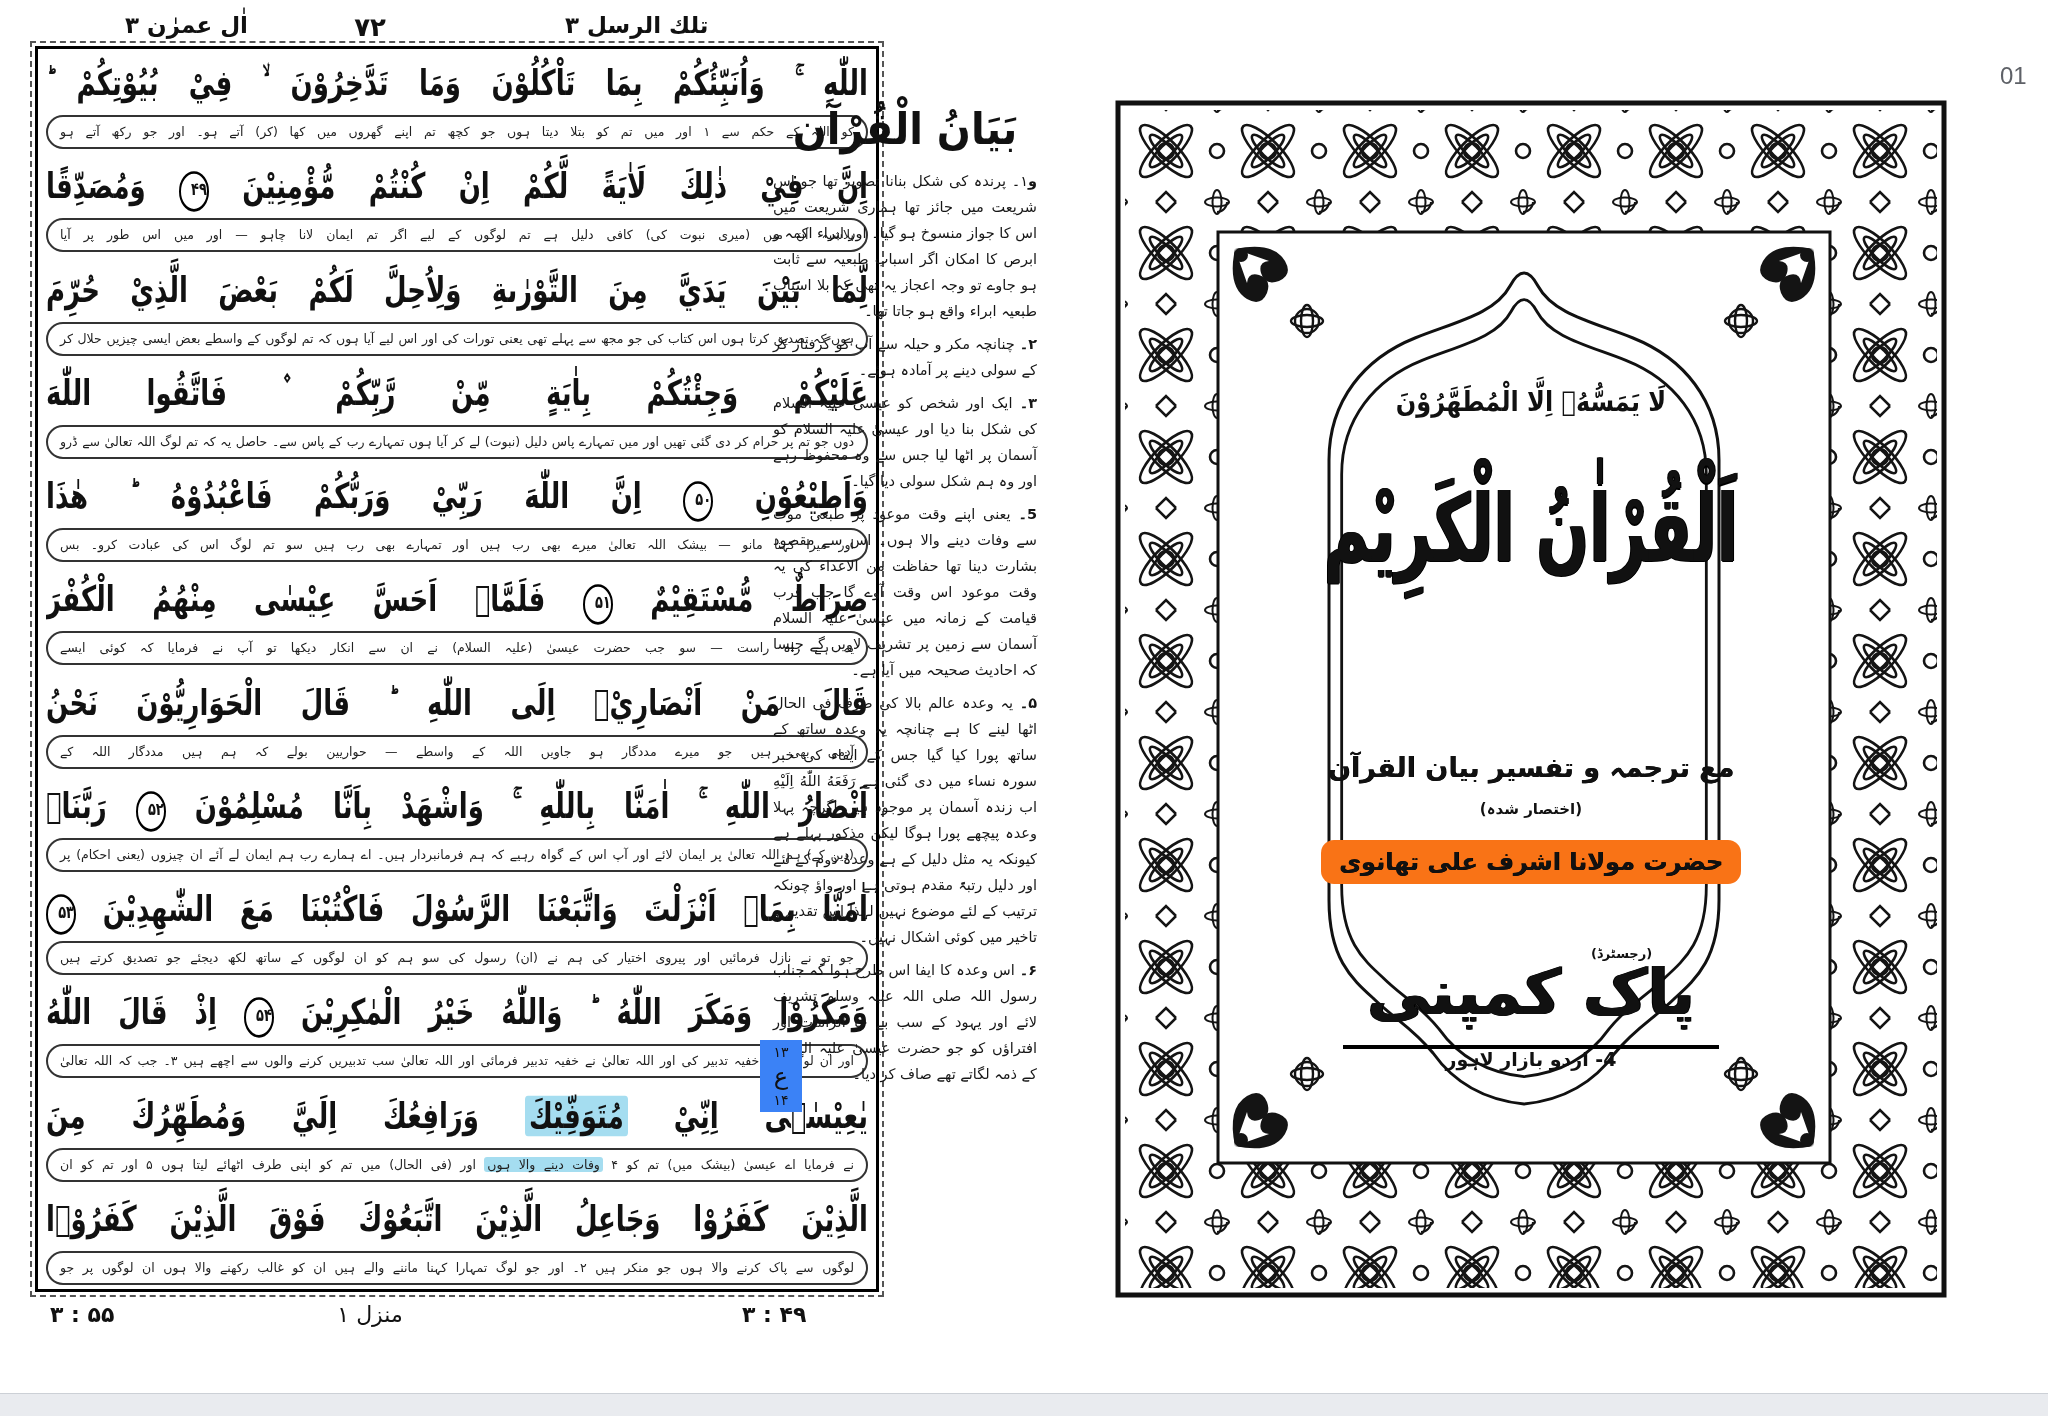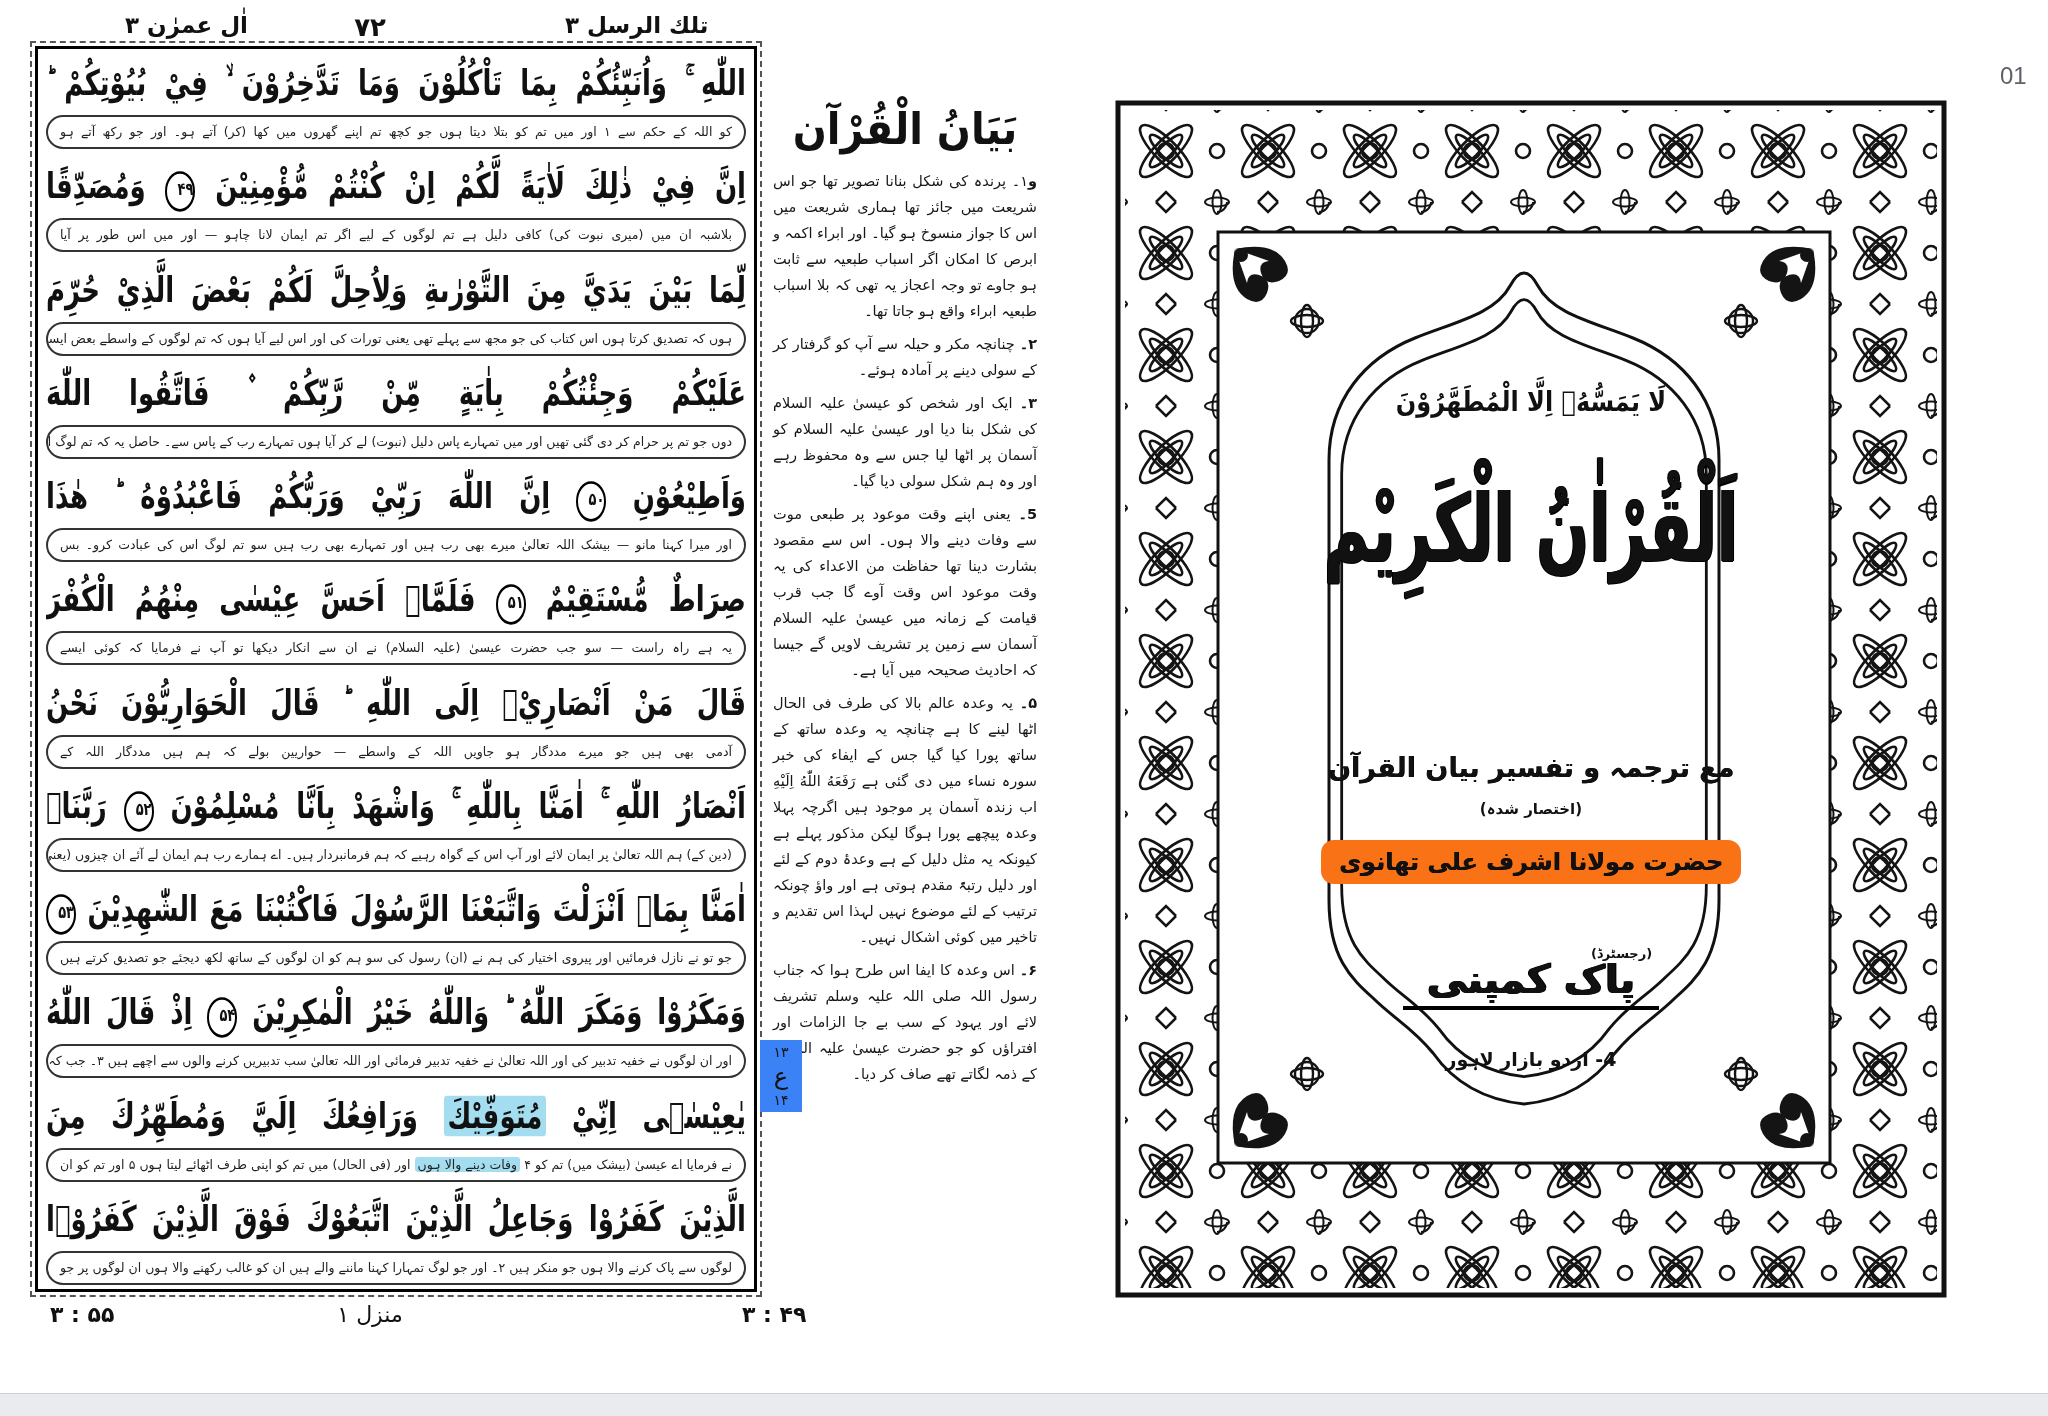--- a/index.html
+++ b/index.html
@@ -12,21 +12,21 @@
               font-family:"Liberation Sans","DejaVu Sans",sans-serif;}
   .bottom-bar{position:absolute;left:0;top:1393px;width:2048px;height:23px;
               background:#e9ebef;border-top:1px solid #ccd0d6;}
 
   
   .lp-head{position:absolute;top:12px;font-size:23px;font-weight:bold;direction:rtl;}
   #h-right{left:565px;width:195px;text-align:left;}
   #h-center{left:315px;width:110px;text-align:center;font-size:26px;}
   #h-left{left:78px;width:170px;text-align:right;}
 
-  #qblock{position:absolute;left:35px;top:46px;width:722px;height:1246px;
+  #qblock{position:absolute;left:35px;top:46px;width:844px;height:1246px;
           border:3px solid #000;box-sizing:border-box;background:#fff;}
   #qblock::before{content:"";position:absolute;inset:-8px;border:2px dashed #555;pointer-events:none;}
   #qrows{position:absolute;inset:4px 8px;display:flex;flex-direction:column;justify-content:space-between;}
   .qrow{display:flex;flex-direction:column;}
   .arabic{direction:rtl;height:60px;line-height:60px;font-size:26px;font-weight:bold;
           text-align:justify;text-align-last:justify;overflow:hidden;white-space:nowrap;
           transform:scaleY(1.35);transform-origin:center;letter-spacing:-0.3px;}
   .urdu{direction:rtl;height:34px;box-sizing:border-box;border:2px solid #333;border-radius:17px;
         margin-top:2px;padding:0 12px;font-size:12.5px;line-height:29px;color:#222;
         text-align:justify;text-align-last:justify;overflow:hidden;white-space:nowrap;}
@@ -59,23 +59,23 @@
   .tp-text{position:absolute;width:100%;text-align:center;direction:rtl;}
   #tp-kalima{top:288px;font-size:24px;font-weight:bold;transform:scaleY(1.15);}
   #tp-title{top:392px;font-size:62px;font-weight:bold;letter-spacing:-2px;
             text-shadow:1px 0 #000,-1px 0 #000,0 1px #000;transform:scaleY(1.5);}
   #tp-subtitle{top:652px;font-size:27px;font-weight:bold;text-shadow:0.5px 0 #000;}
   #tp-subnote{top:700px;font-size:15px;font-weight:bold;}
   #tp-author-row{top:740px;}
   #tp-author{display:inline-block;background:#f97316;padding:8px 18px;font-size:24px;
              font-weight:bold;text-shadow:0.5px 0 #000;border-radius:13px;}
   #tp-pub-row{top:856px;}
-  #tp-publisher{display:inline-block;font-size:40px;font-weight:bold;letter-spacing:-1px;
+  #tp-publisher{display:inline-block;font-size:63px;font-weight:bold;letter-spacing:-1px;
                 text-shadow:1px 0 #000,-1px 0 #000;border-bottom:4px solid #000;
-                padding:0 24px 4px 24px;}
+                padding:0 24px 16px 24px;}
   #tp-pubnote{position:absolute;top:846px;left:50%;margin-left:60px;font-size:13px;font-weight:bold;}
   #tp-address{top:948px;font-size:19px;font-weight:bold;}
 </style>
 </head>
 <body>
 
 <div id="screen">
 
   <div class="page-label">01</div>
   <div class="bottom-bar"></div>

